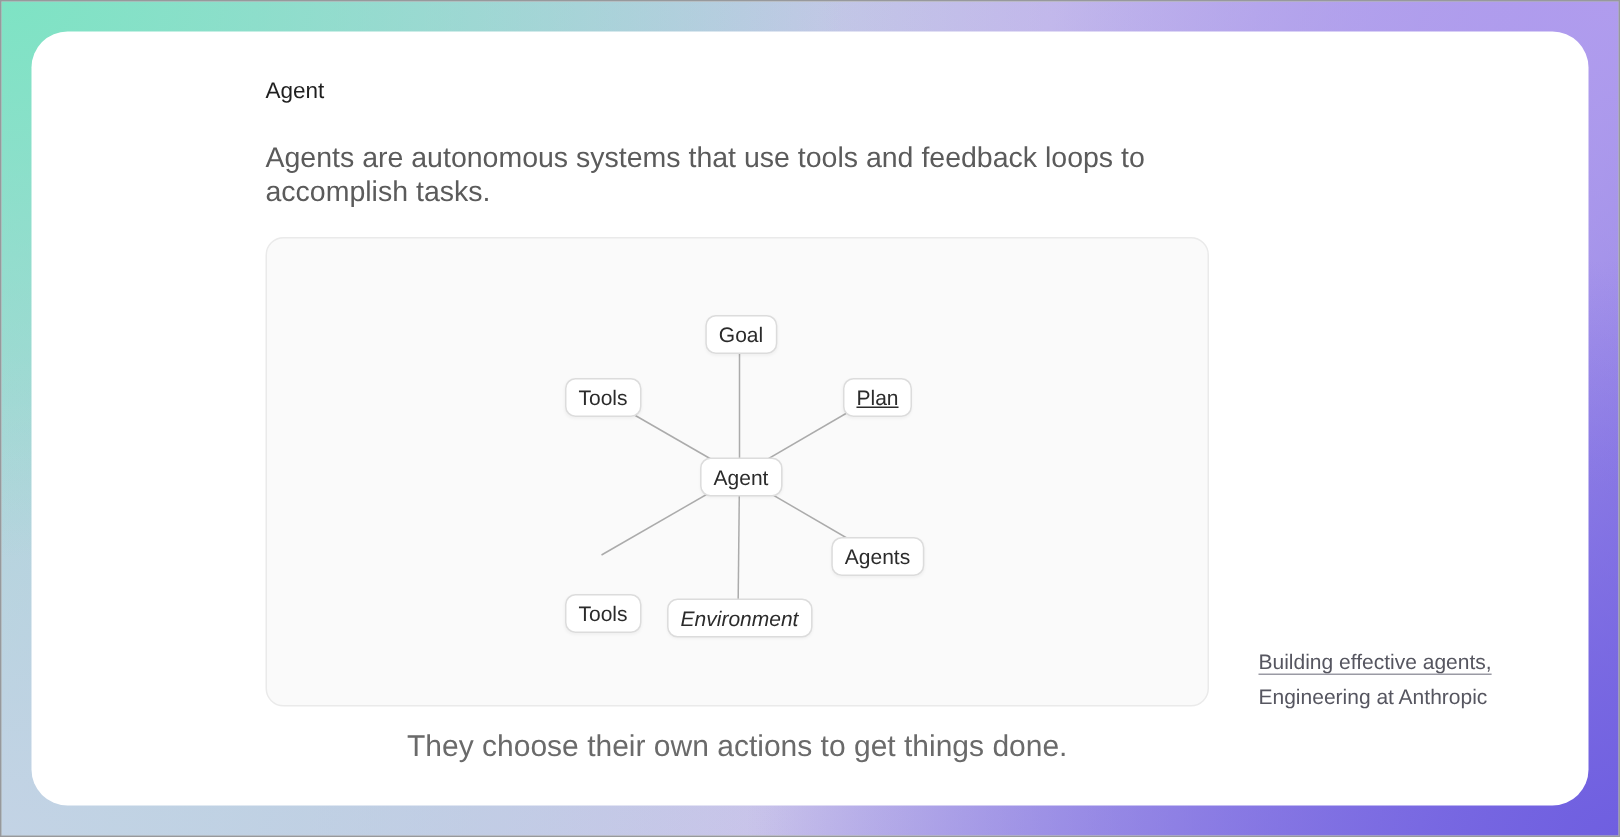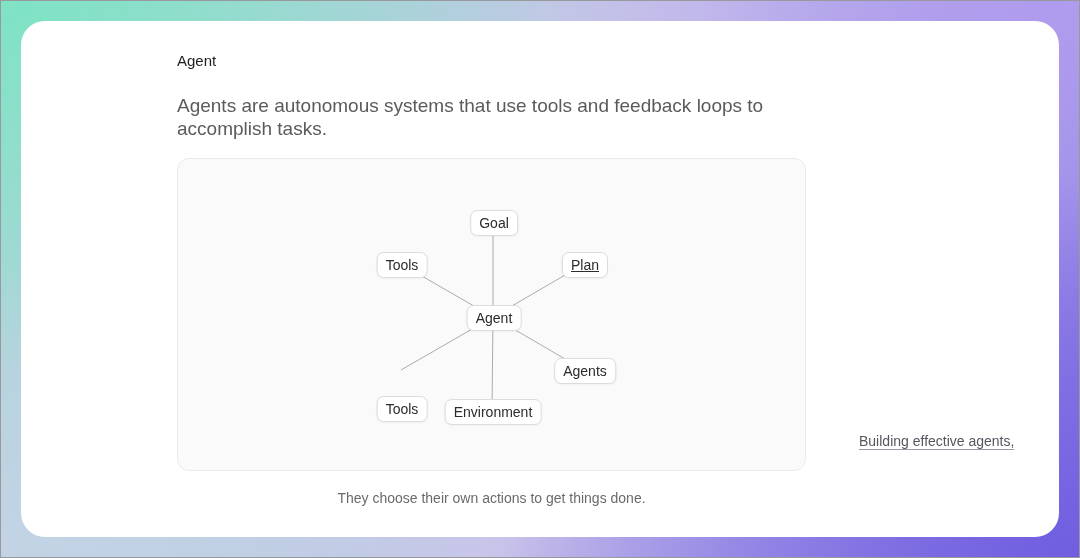--- a/index.html
+++ b/index.html
@@ -55,29 +55,28 @@
     padding: 4px 8px;
     font-size: 14px; line-height: 16px; color: #2b2b2b;
     box-shadow: 0 1px 2px rgba(0,0,0,0.04);
     white-space: nowrap;
     cursor: default;
   }
   .caption {
     position: absolute; left: 156px; top: 467px;
     width: 629px;
     text-align: center;
-    font-size: 14px; color: #6a6a6a;
+    font-size: 20px; color: #6a6a6a;
     line-height: 20px;
   }
   .source {
     position: absolute; left: 818px; top: 409px;
     width: 210px;
     font-size: 14px; color: #565660;
     line-height: 23px;
-    margin-left: 20px;
   }
   .source a {
     color: #565660;
     text-decoration: underline;
     text-decoration-color: #9a9aa4;
     text-underline-offset: 3px;
     cursor: pointer;
   }
 </style>
 </head>
@@ -99,23 +98,24 @@
         <line x1="315" y1="158" x2="406" y2="211"></line>
         <line x1="315" y1="158" x2="314" y2="252"></line>
       </svg>
 
       <div class="node" style="left:316px; top:64px;">Goal</div>
       <div class="node" style="left:224px; top:106px;">Tools</div>
       <div class="node" style="left:407px; top:106px;text-decoration:underline;">Plan</div>
       <div class="node" style="left:316px; top:159px;">Agent</div>
       <div class="node" style="left:224px; top:212px;margin-top:38px;">Tools</div>
       <div class="node" style="left:407px; top:212px;">Agents</div>
-      <div class="node" style="left:315px; top:253px;">Environment</div>
+      <div class="node" style="left:315px; top:253px;font-style:italic;">Environment</div>
     </div>
 
     <div class="caption">They choose their own actions to get things done.</div>
 
     <div class="source">
       <a>Building effective agents,</a>
+      <div>Engineering at Anthropic</div>
     </div>
 
   </div>
 </div>
 
 </body></html>

